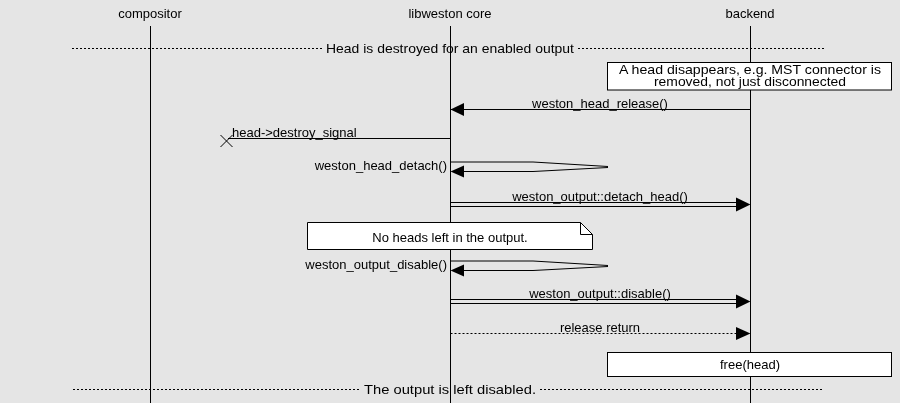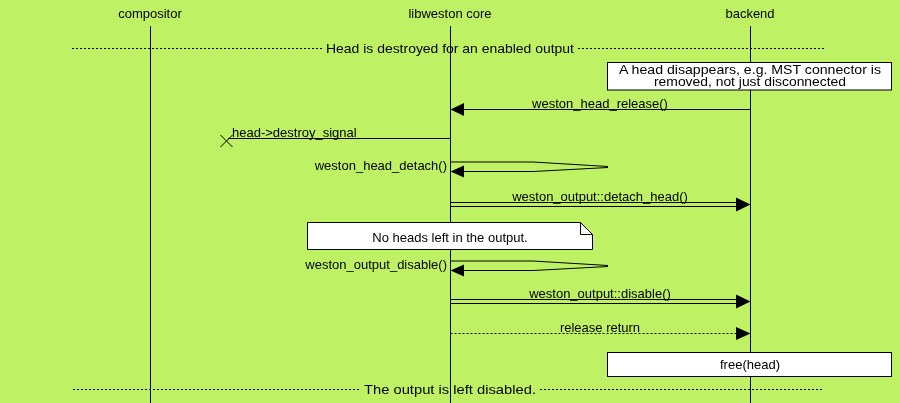--- a/index.html
+++ b/index.html
@@ -1,17 +1,17 @@
 <!DOCTYPE html>
 <html><head>
 <meta charset="utf-8">
 <style>
   html, body { margin: 0; padding: 0; background: #ffffff; }
   .stage {
-    width: 900px; height: 403px; background: #bef264;
+    width: 900px; height: 403px; background: #e5e5e5;
     position: relative; overflow: hidden;
     font-family: "Liberation Sans", "DejaVu Sans", sans-serif;
   }
   svg { display: block; }
   svg text {
     font-family: "Liberation Sans", "DejaVu Sans", sans-serif;
     font-size: 13px;
     fill: #000000;
   }
   .ll  { stroke: #000000; stroke-width: 1; }               

